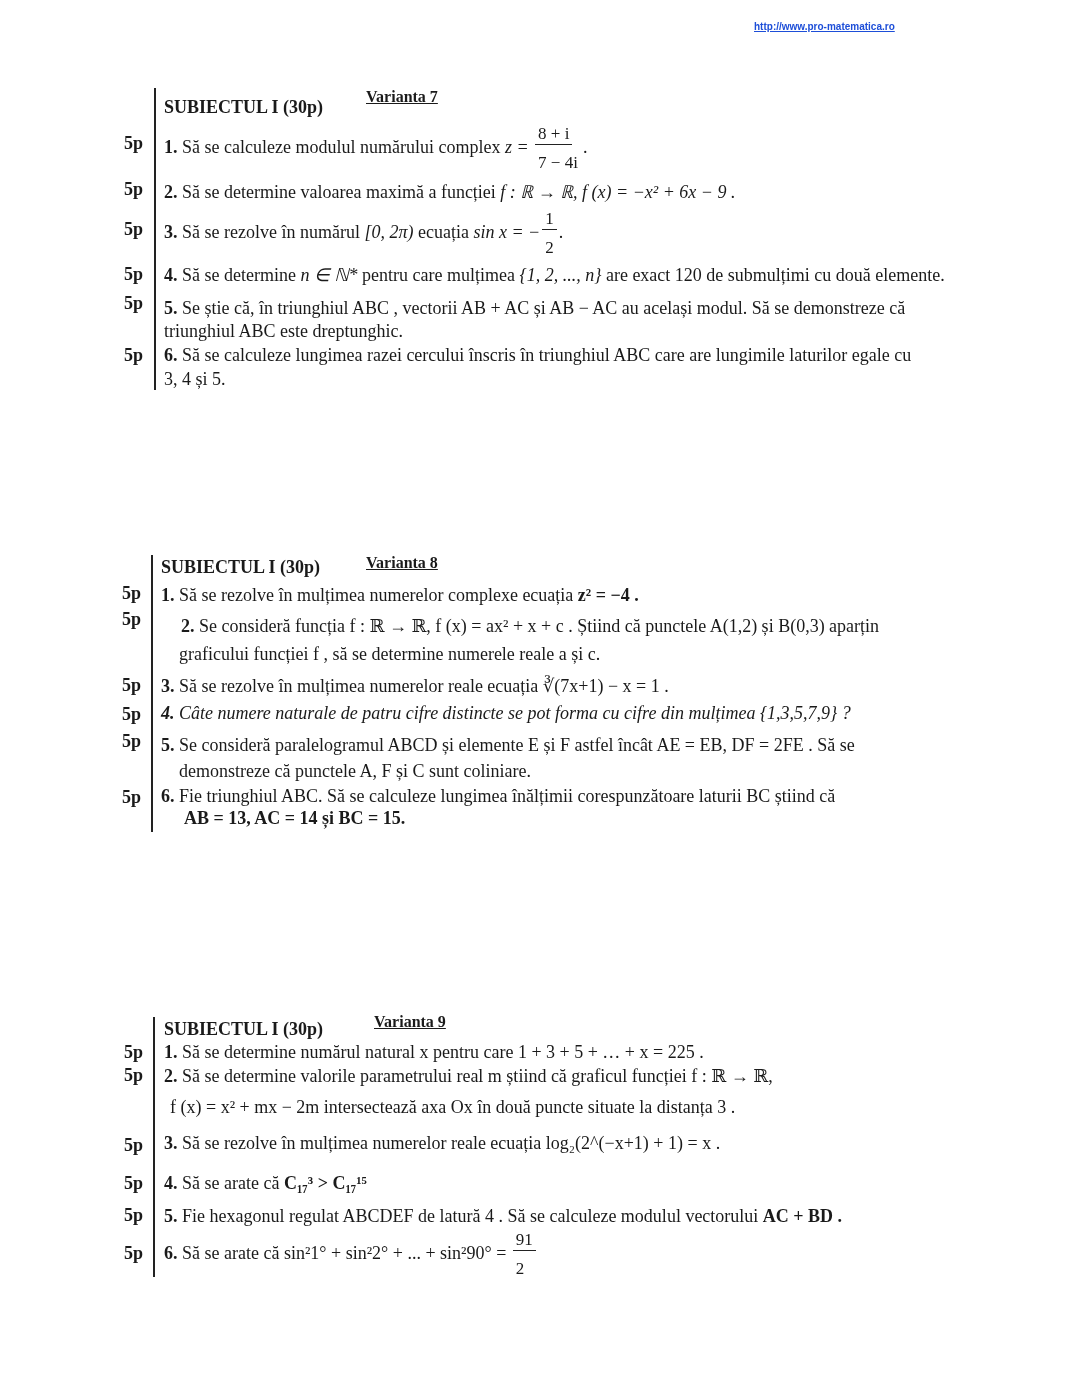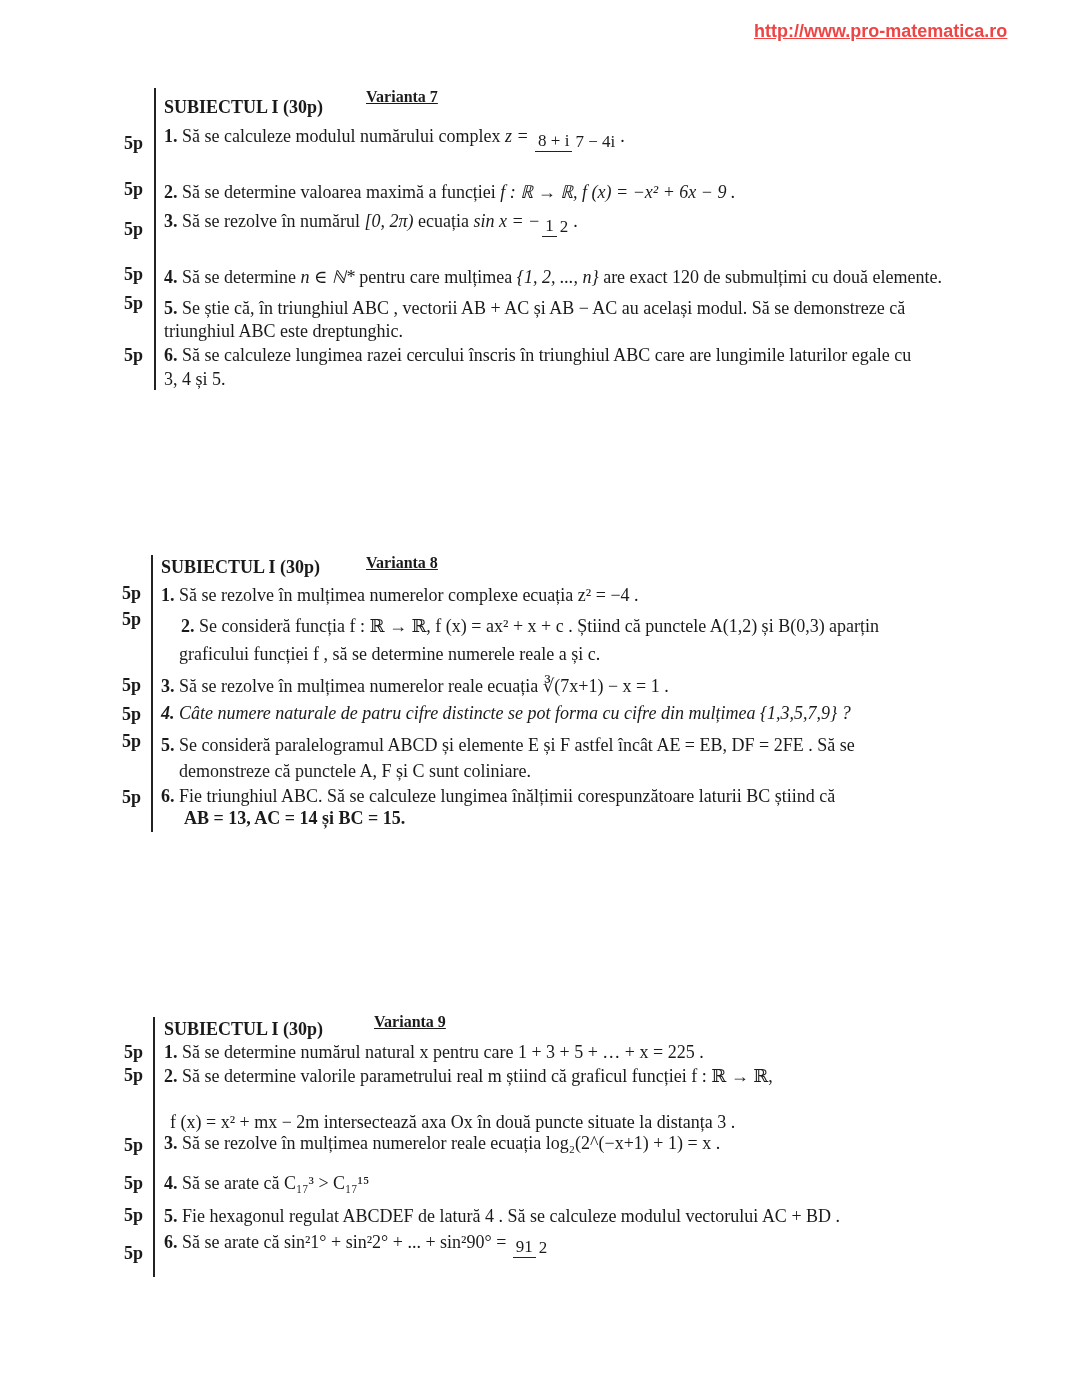--- a/index.html
+++ b/index.html
@@ -1,28 +1,28 @@
 <!DOCTYPE html>
 <html><head>
 <meta charset="utf-8">
 <style>
   html, body { margin:0; padding:0; background:#ffffff; }
   body { width:1080px; height:1397px; position:relative; overflow:hidden;
          font-family:"Liberation Serif","DejaVu Serif",serif; color:#1a1a1a; }
   .url { position:absolute; left:754px; top:21px; font-family:"Liberation Sans",sans-serif;
-         font-weight:bold; font-size:18px; text-decoration:underline; color:#ef4444; }
+         font-weight:bold; font-size:10px; text-decoration:underline; color:#1d4ed8; }
   .vline { position:absolute; width:2px; background:#222; }
   .hdr { position:absolute; font-weight:bold; font-size:18px; white-space:nowrap; }
   .var { position:absolute; font-weight:bold; font-size:16px; text-decoration:underline; white-space:nowrap; }
   .pts { position:absolute; font-weight:bold; font-size:18px; }
   .line { position:absolute; font-size:18px; white-space:nowrap; }
   .num { font-weight:bold; }
   .m { font-style:italic; }
-  .b { font-weight:normal; }
-  .frac { display:inline-flex; flex-direction:row; align-items:flex-end; vertical-align:middle; font-size:17px; line-height:20px; margin:0 2px; }
+  .b { font-weight:bold; }
+  .frac { display:inline-flex; flex-direction:column; align-items:flex-start; vertical-align:middle; font-size:17px; line-height:20px; margin:0 2px; }
   .frac .n { border-bottom:1px solid #222; padding:0 3px; }
   .frac .d { padding:0 3px;margin-top:8px; }
 </style>
 </head>
 <body>
 
 <div class="url">http://www.pro-matematica.ro</div>
 
 <div>
   <div class="vline" style="left:154px;top:88px;height:302px;"></div>
@@ -53,21 +53,21 @@
     <span>Să se rezolve în numărul</span>
     <span class="m">[0, 2π)</span>
     <span>ecuația</span>
     <span class="m">sin x = −</span><span class="frac">
         <span class="n">1</span>
         <span class="d">2</span>
       </span><span>.</span>
   </div>
 
   <div class="pts" style="left:124px;top:264px;">5p</div>
-  <div class="line" style="left:164px;top:264px;">
+  <div class="line" style="left:164px;top:264px;font-family:Liberation Serif, serif;">
     <span class="num">4.</span>
     <span>Să se determine</span>
     <span class="m">n ∈ ℕ*</span>
     <span>pentru care mulțimea</span>
     <span class="m">{1, 2, ..., n}</span>
     <span>are exact 120 de submulțimi cu două elemente.</span>
   </div>
 
   <div class="pts" style="left:124px;top:293px;">5p</div>
   <div class="line" style="left:164px;top:298px;">
@@ -142,21 +142,21 @@
     <span class="num">1.</span>
     <span>Să se determine numărul natural x pentru care</span>
     <span>1 + 3 + 5 + … + x = 225 .</span>
   </div>
 
   <div class="pts" style="left:124px;top:1065px;">5p</div>
   <div class="line" style="left:164px;top:1065px;">
     <span class="num">2.</span>
     <span>Să se determine valorile parametrului real m știind că graficul funcției f : ℝ → ℝ,</span>
   </div>
-  <div class="line" style="left:170px;top:1097px;margin-top:15px;">f (x) = x² + mx − 2m intersectează axa Ox în două puncte situate la distanța 3 .</div>
+  <div class="line" style="left:170px;top:1097px;">f (x) = x² + mx − 2m intersectează axa Ox în două puncte situate la distanța 3 .</div>
 
   <div class="pts" style="left:124px;top:1135px;">5p</div>
   <div class="line" style="left:164px;top:1133px;">
     <span class="num">3.</span>
     <span>Să se rezolve în mulțimea numerelor reale ecuația</span>
     <span>log₂(2^(−x+1) + 1) = x .</span>
   </div>
 
   <div class="pts" style="left:124px;top:1173px;">5p</div>
   <div class="line" style="left:164px;top:1173px;">

